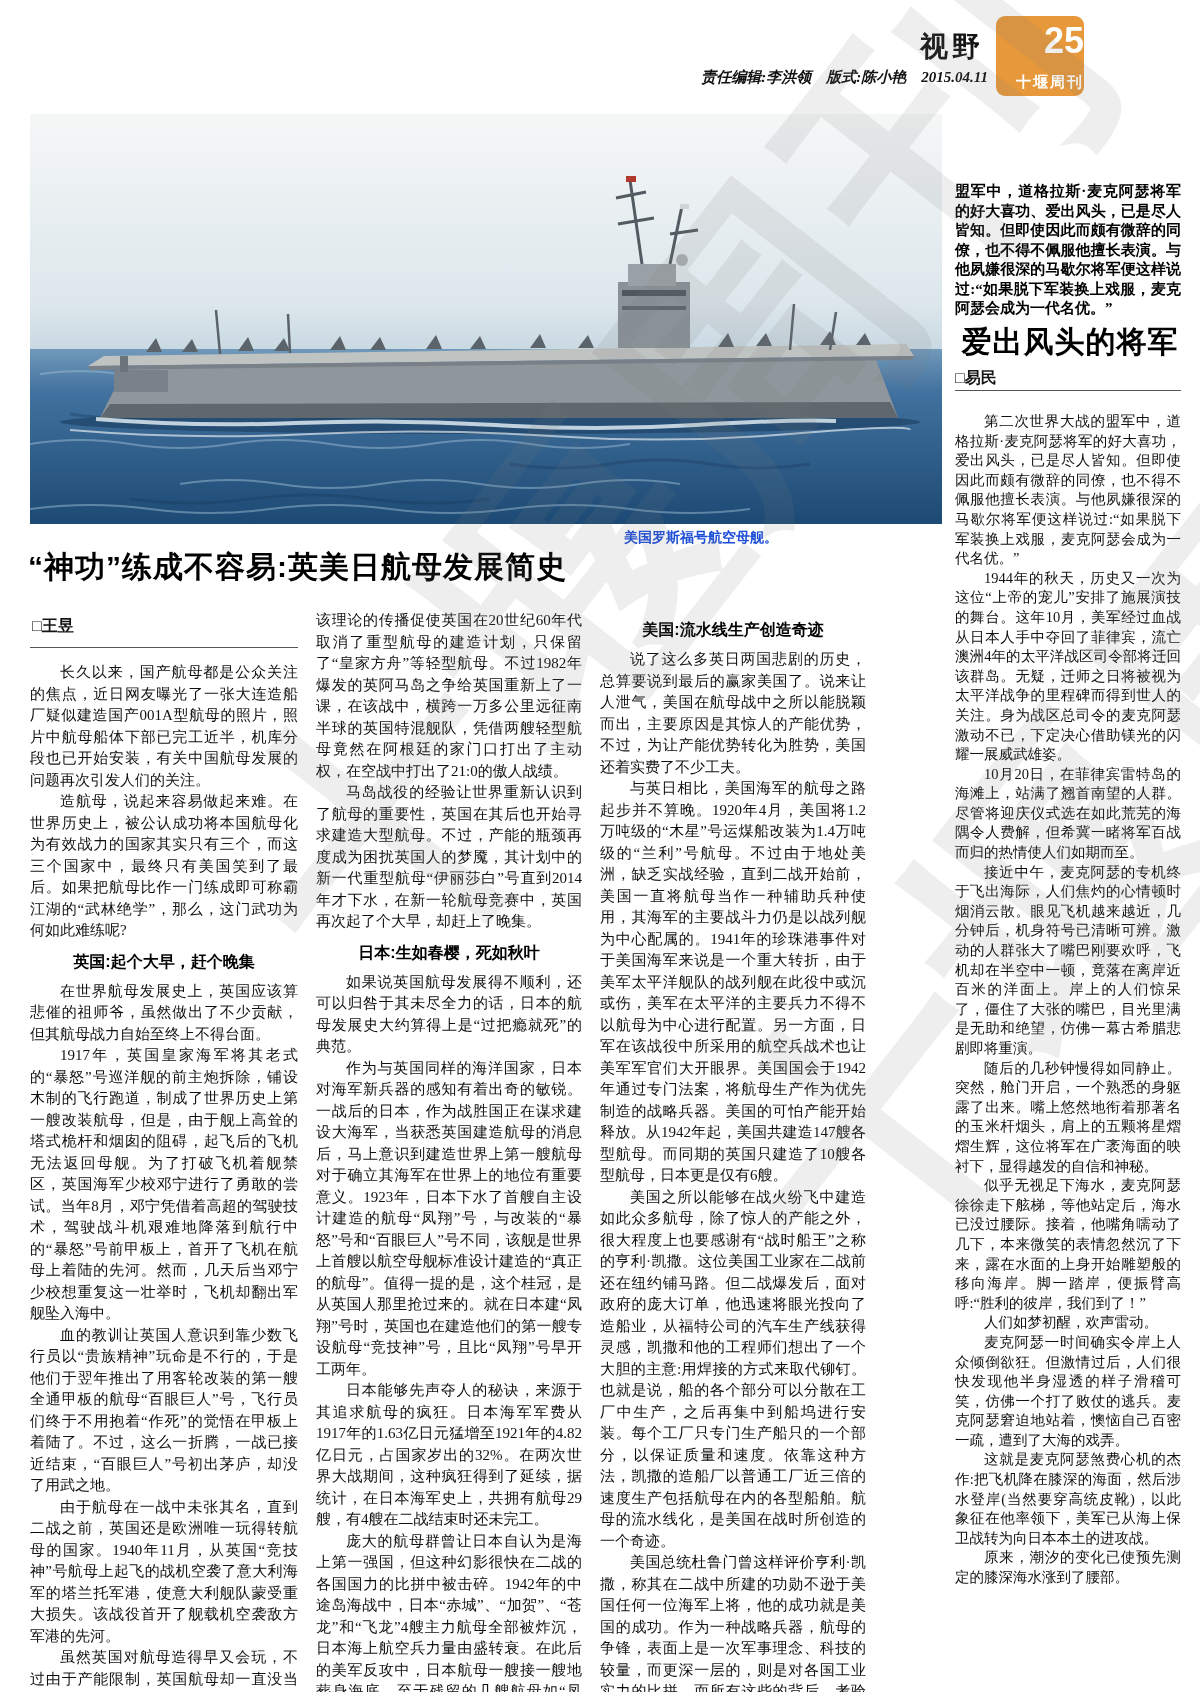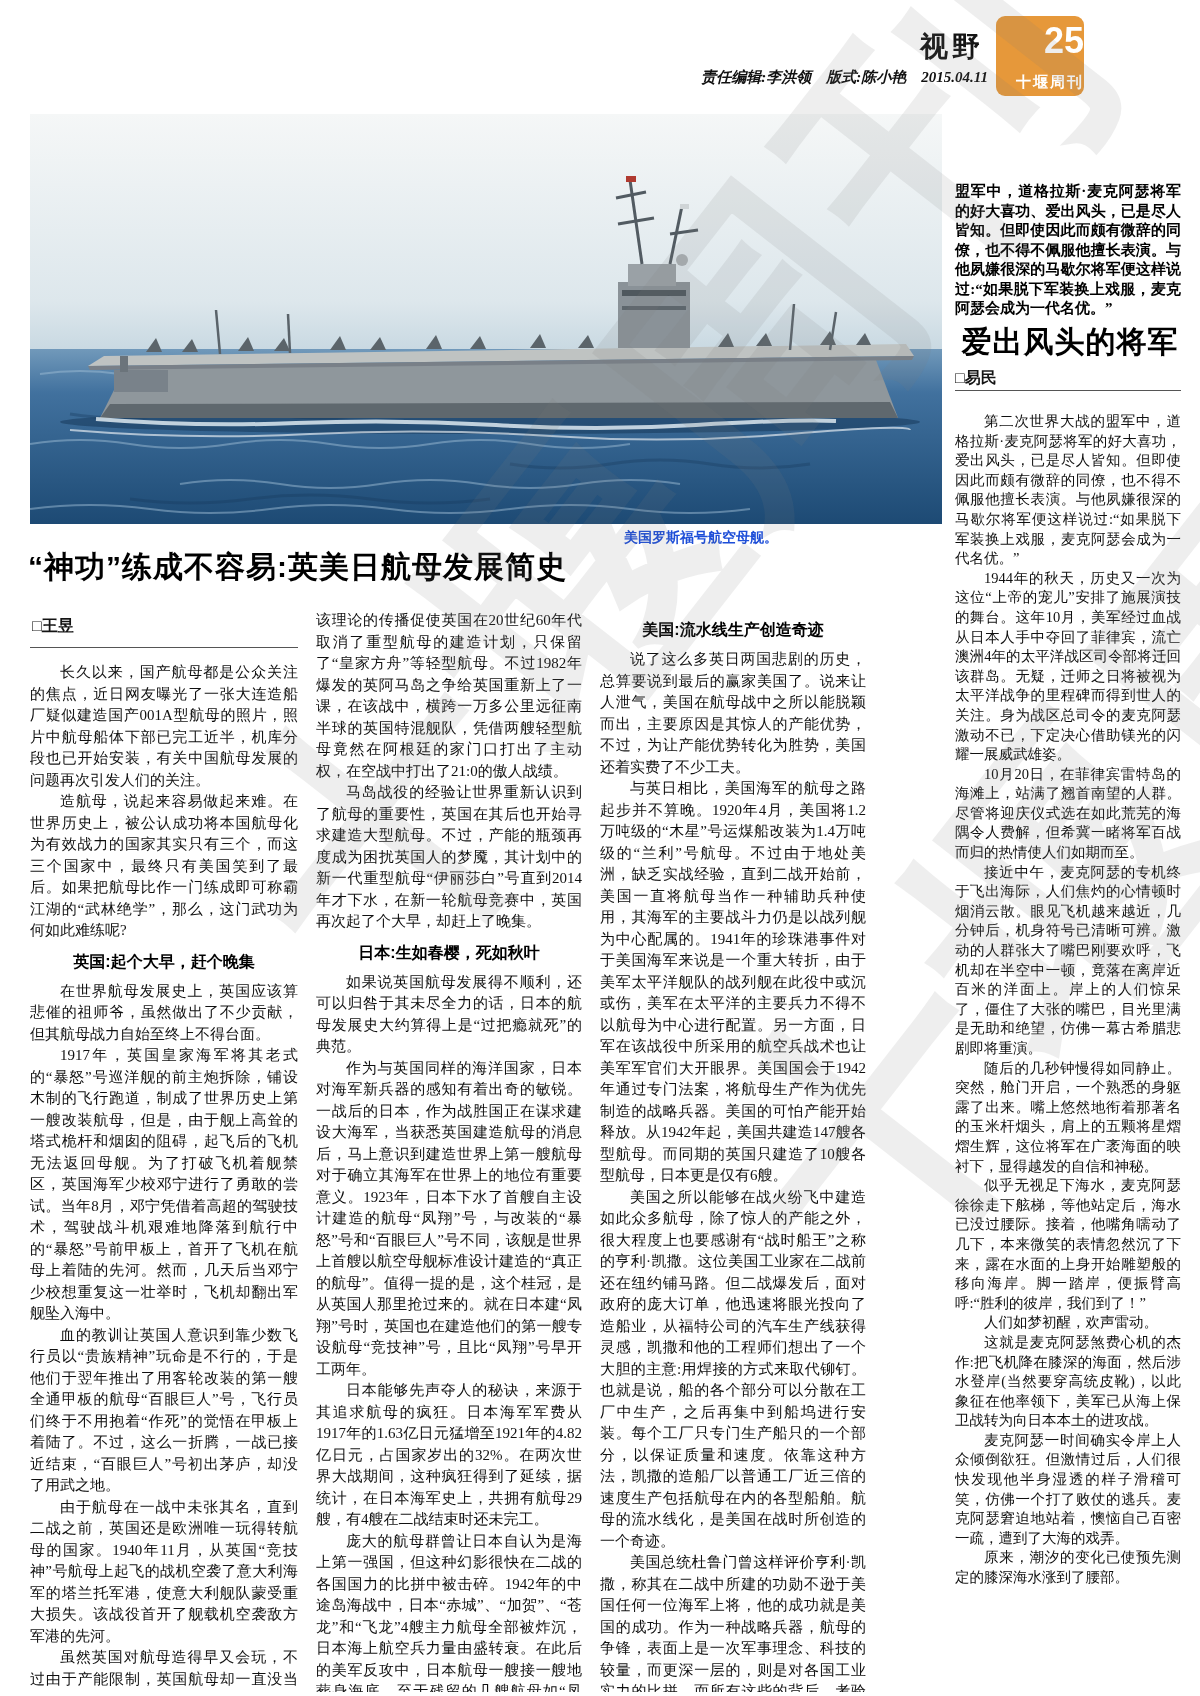--- a/index.html
+++ b/index.html
@@ -222,21 +222,21 @@
   <div class="sb-title">爱出风头的将军</div>
   <div class="sb-byline">□易民</div>
   <div class="sb-body">
     <p class="indent">第二次世界大战的盟军中，道格拉斯·麦克阿瑟将军的好大喜功，爱出风头，已是尽人皆知。但即使因此而颇有微辞的同僚，也不得不佩服他擅长表演。与他夙嫌很深的马歇尔将军便这样说过:“如果脱下军装换上戏服，麦克阿瑟会成为一代名优。”</p>
     <p class="indent">1944年的秋天，历史又一次为这位“上帝的宠儿”安排了施展演技的舞台。这年10月，美军经过血战从日本人手中夺回了菲律宾，流亡澳洲4年的太平洋战区司令部将迁回该群岛。无疑，迁师之日将被视为太平洋战争的里程碑而得到世人的关注。身为战区总司令的麦克阿瑟激动不已，下定决心借助镁光的闪耀一展威武雄姿。</p>
     <p class="indent">10月20日，在菲律宾雷特岛的海滩上，站满了翘首南望的人群。尽管将迎庆仪式选在如此荒芜的海隅令人费解，但希冀一睹将军百战而归的热情使人们如期而至。</p>
     <p class="indent">接近中午，麦克阿瑟的专机终于飞出海际，人们焦灼的心情顿时烟消云散。眼见飞机越来越近，几分钟后，机身符号已清晰可辨。激动的人群张大了嘴巴刚要欢呼，飞机却在半空中一顿，竟落在离岸近百米的洋面上。岸上的人们惊呆了，僵住了大张的嘴巴，目光里满是无助和绝望，仿佛一幕古希腊悲剧即将重演。</p>
     <p class="indent">随后的几秒钟慢得如同静止。突然，舱门开启，一个熟悉的身躯露了出来。嘴上悠然地衔着那著名的玉米杆烟头，肩上的五颗将星熠熠生辉，这位将军在广袤海面的映衬下，显得越发的自信和神秘。</p>
     <p class="indent">似乎无视足下海水，麦克阿瑟徐徐走下舷梯，等他站定后，海水已没过腰际。接着，他嘴角嚅动了几下，本来微笑的表情忽然沉了下来，露在水面的上身开始雕塑般的移向海岸。脚一踏岸，便振臂高呼:“胜利的彼岸，我们到了！”</p>
     <p class="indent">人们如梦初醒，欢声雷动。</p>
+    <p class="indent">麦克阿瑟一时间确实令岸上人众倾倒欲狂。但激情过后，人们很快发现他半身湿透的样子滑稽可笑，仿佛一个打了败仗的逃兵。麦克阿瑟窘迫地站着，懊恼自己百密一疏，遭到了大海的戏弄。</p>
     <p class="indent">这就是麦克阿瑟煞费心机的杰作:把飞机降在膝深的海面，然后涉水登岸(当然要穿高统皮靴)，以此象征在他率领下，美军已从海上保卫战转为向日本本土的进攻战。</p>
-    <p class="indent">麦克阿瑟一时间确实令岸上人众倾倒欲狂。但激情过后，人们很快发现他半身湿透的样子滑稽可笑，仿佛一个打了败仗的逃兵。麦克阿瑟窘迫地站着，懊恼自己百密一疏，遭到了大海的戏弄。</p>
     <p class="indent">原来，潮汐的变化已使预先测定的膝深海水涨到了腰部。</p>
   </div>
 
   <div class="watermark" id="wm1">十堰周刊</div>
   <div class="watermark" id="wm2">十堰周刊</div>
 
 </div>
 
 </body></html>

